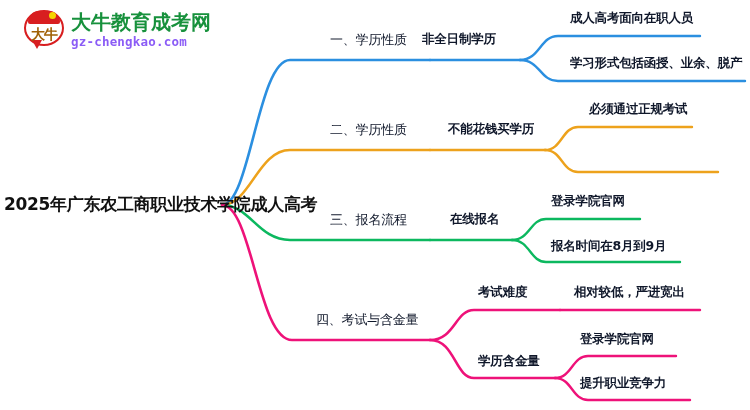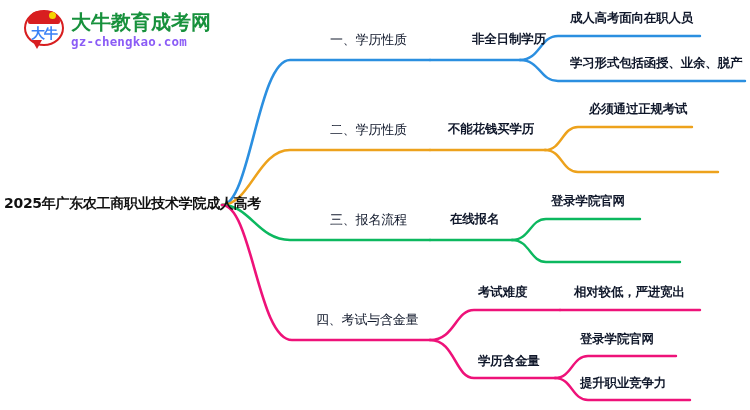--- a/index.html
+++ b/index.html
@@ -53,23 +53,23 @@
     background: #f5d400;
     border-radius: 50%;
   }
   #logo-mark .mark-text {
     position: absolute; left: 0; top: 13px;
     width: 40px; height: 23px;
     line-height: 23px;
     text-align: center;
     font-size: 14px;
     font-weight: bold;
-    color: #3b82f6;
+    color: #a16207;
     letter-spacing: -1px;
-    font-family: Liberation Mono, monospace;
+    font-family: Liberation Sans, sans-serif;
   }
   #logo-words { display: flex; flex-direction: column; line-height: 1; }
   #logo-cn {
     font-size: 20px; font-weight: bold; color: #17913c;
     letter-spacing: 0px;
     font-family: "DejaVu Sans", "Liberation Sans", sans-serif;
   }
   #logo-url {
     margin-top: 4px;
     font-size: 12.5px; font-weight: bold; color: #8b5cf6;
@@ -85,21 +85,21 @@
   
   .node {
     position: absolute;
     white-space: nowrap;
     color: #0f172a;
     font-family: "DejaVu Sans", "Liberation Sans", sans-serif;
     line-height: 1;
   }
   #center-node {
     left: 4px; top: 196px;
-    font-size: 14px;
+    font-size: 17px;
     font-weight: bold;
     color: #111111;
     letter-spacing: -0.3px;
   }
   .lvl1 { font-size: 13px; font-weight: normal; letter-spacing: -0.2px; }
   .lvl2 { font-size: 12.5px; font-weight: bold; letter-spacing: -0.2px; }
   .lvl3 { font-size: 12.5px; font-weight: bold; letter-spacing: -0.2px; }
 </style>
 </head>
 <body>
@@ -141,31 +141,32 @@
     <path d="M430,340 C455,340 455,310 474,310 L560,310" fill="none" stroke="#ee1279" stroke-width="2.6" stroke-linecap="round"></path>
     <path d="M430,340 C455,340 455,378 474,378 L555,378" fill="none" stroke="#ee1279" stroke-width="2.6" stroke-linecap="round"></path>
     <path d="M560,310 L700,310" fill="none" stroke="#ee1279" stroke-width="2.4" stroke-linecap="round"></path>
     <path d="M555,378 C572,378 572,356 588,356 L676,356" fill="none" stroke="#ee1279" stroke-width="2.4" stroke-linecap="round"></path>
     <path d="M555,378 C572,378 572,400 588,400 L690,400" fill="none" stroke="#ee1279" stroke-width="2.4" stroke-linecap="round"></path>
   </svg>
 
   <div class="node" id="center-node">2025年广东农工商职业技术学院成人高考</div>
 
   <div class="node lvl1" style="left:330px; top:33px;">一、学历性质</div>
-  <div class="node lvl2" style="left:472px; top:33px;">非全日制学历</div>
+  <div class="node lvl2" style="left:422px; top:33px;">非全日制学历</div>
   <div class="node lvl3" style="left:570px; top:12px;">成人高考面向在职人员</div>
   <div class="node lvl3" style="left:570px; top:57px;">学习形式包括函授、业余、脱产</div>
 
   <div class="node lvl1" style="left:330px; top:123px;">二、学历性质</div>
   <div class="node lvl2" style="left:448px; top:123px;">不能花钱买学历</div>
   <div class="node lvl3" style="left:589px; top:103px;">必须通过正规考试</div>
 
   <div class="node lvl1" style="left:330px; top:213px;">三、报名流程</div>
   <div class="node lvl2" style="left:450px; top:213px;">在线报名</div>
   <div class="node lvl3" style="left:551px; top:195px;">登录学院官网</div>
+  <div class="node lvl3" style="left:551px; top:240px;">报名时间在8月到9月</div>
 
   <div class="node lvl1" style="left:316px; top:313px;">四、考试与含金量</div>
   <div class="node lvl2" style="left:478px; top:286px;">考试难度</div>
   <div class="node lvl2" style="left:478px; top:355px;">学历含金量</div>
   <div class="node lvl3" style="left:574px; top:286px;">相对较低，严进宽出</div>
   <div class="node lvl3" style="left:580px; top:333px;">登录学院官网</div>
   <div class="node lvl3" style="left:580px; top:377px;">提升职业竞争力</div>
 
 </div>
 

